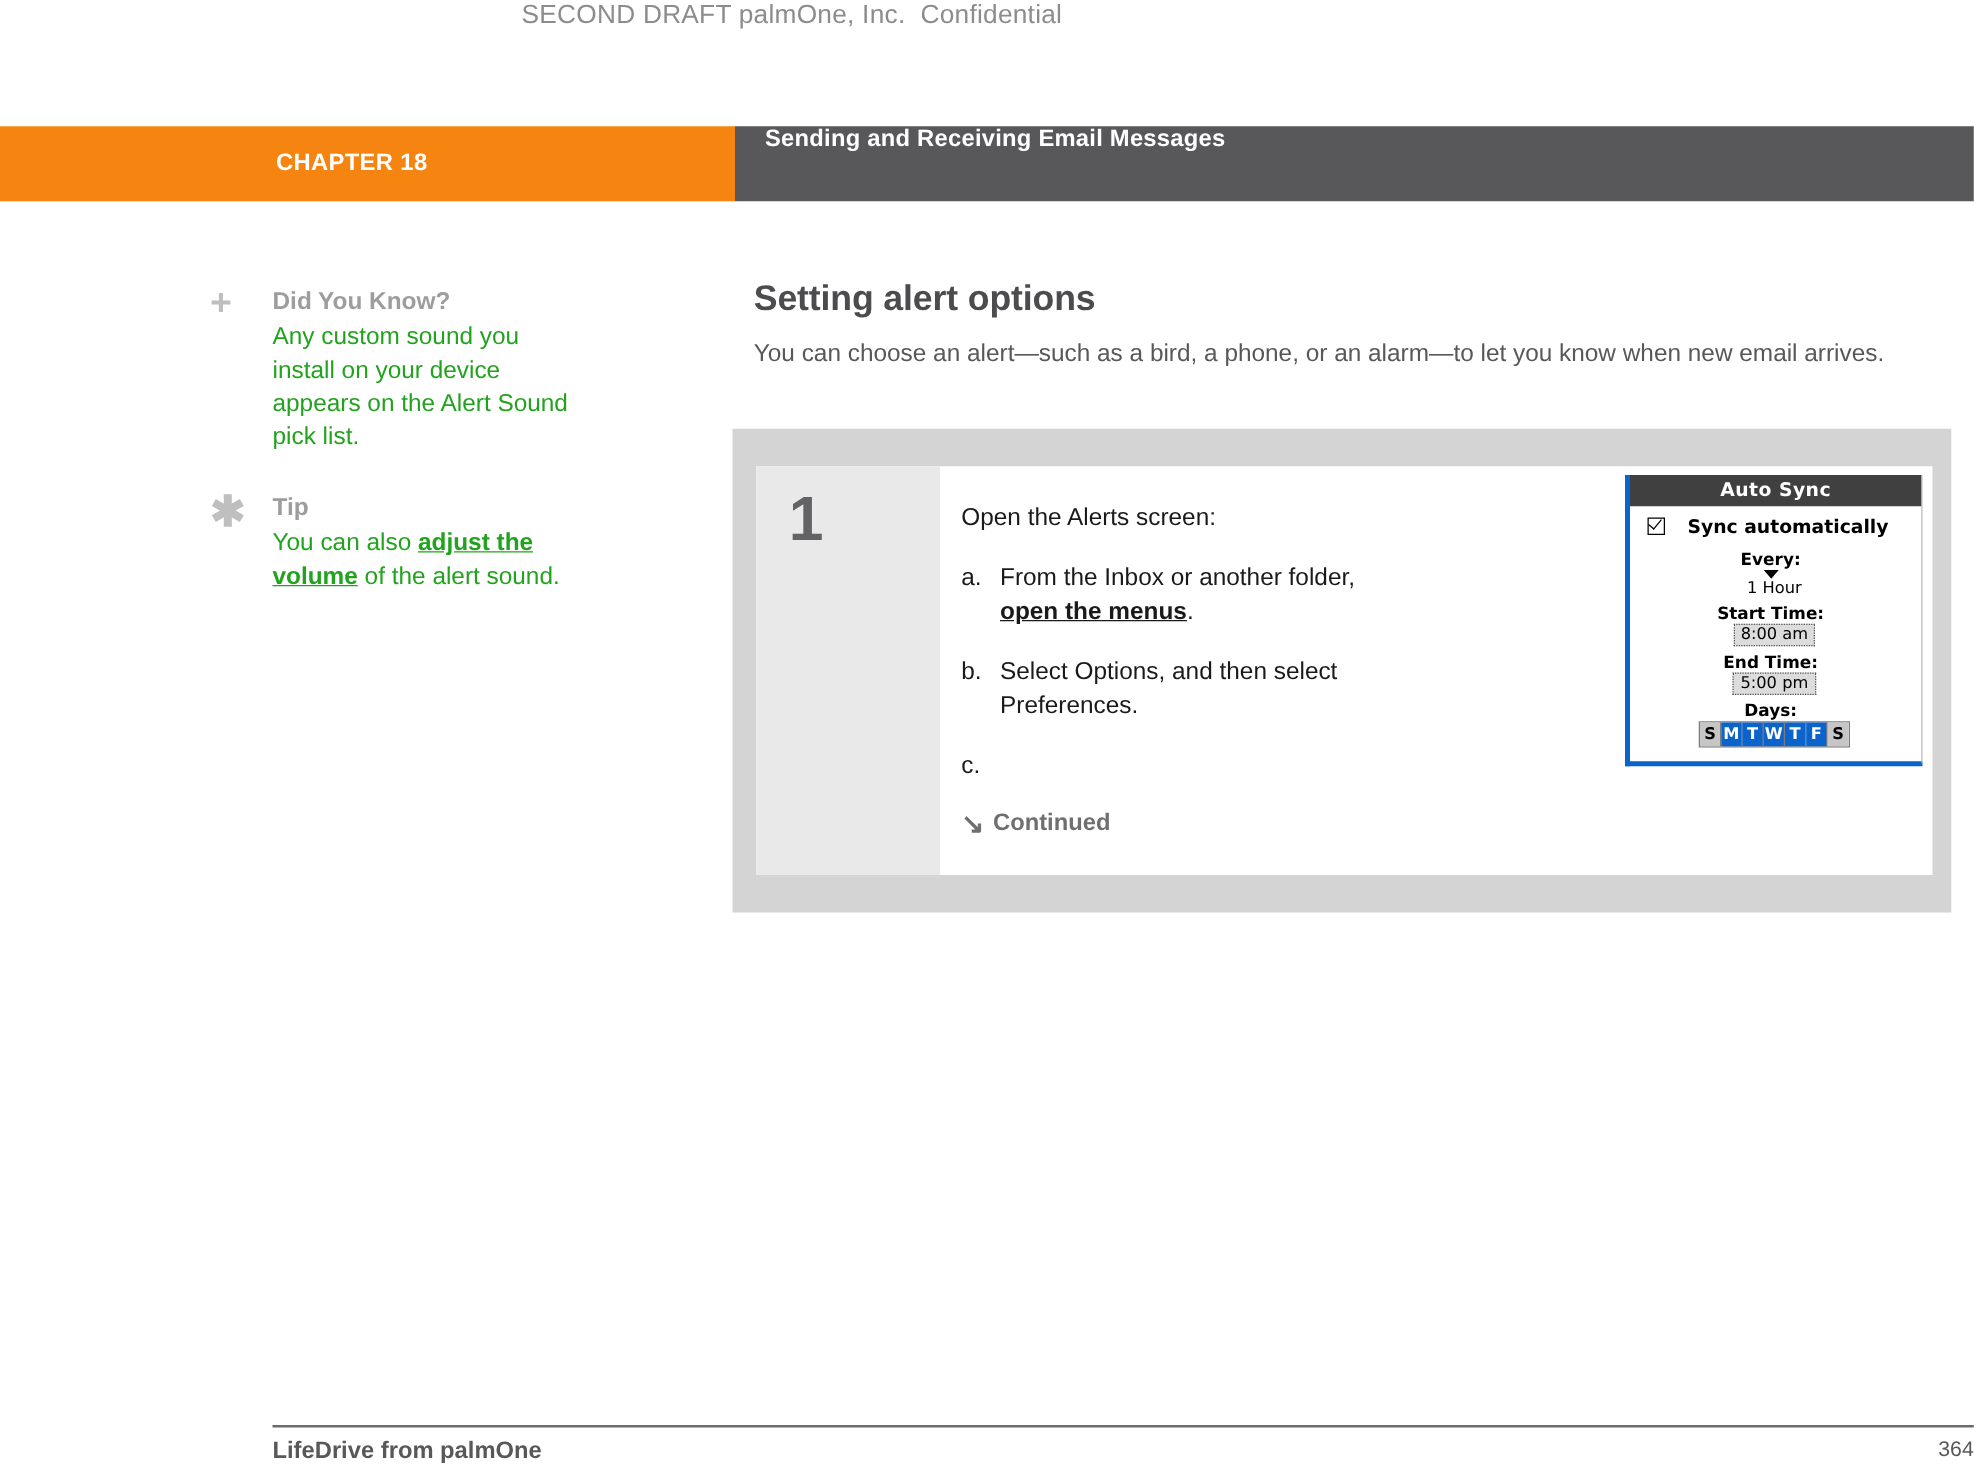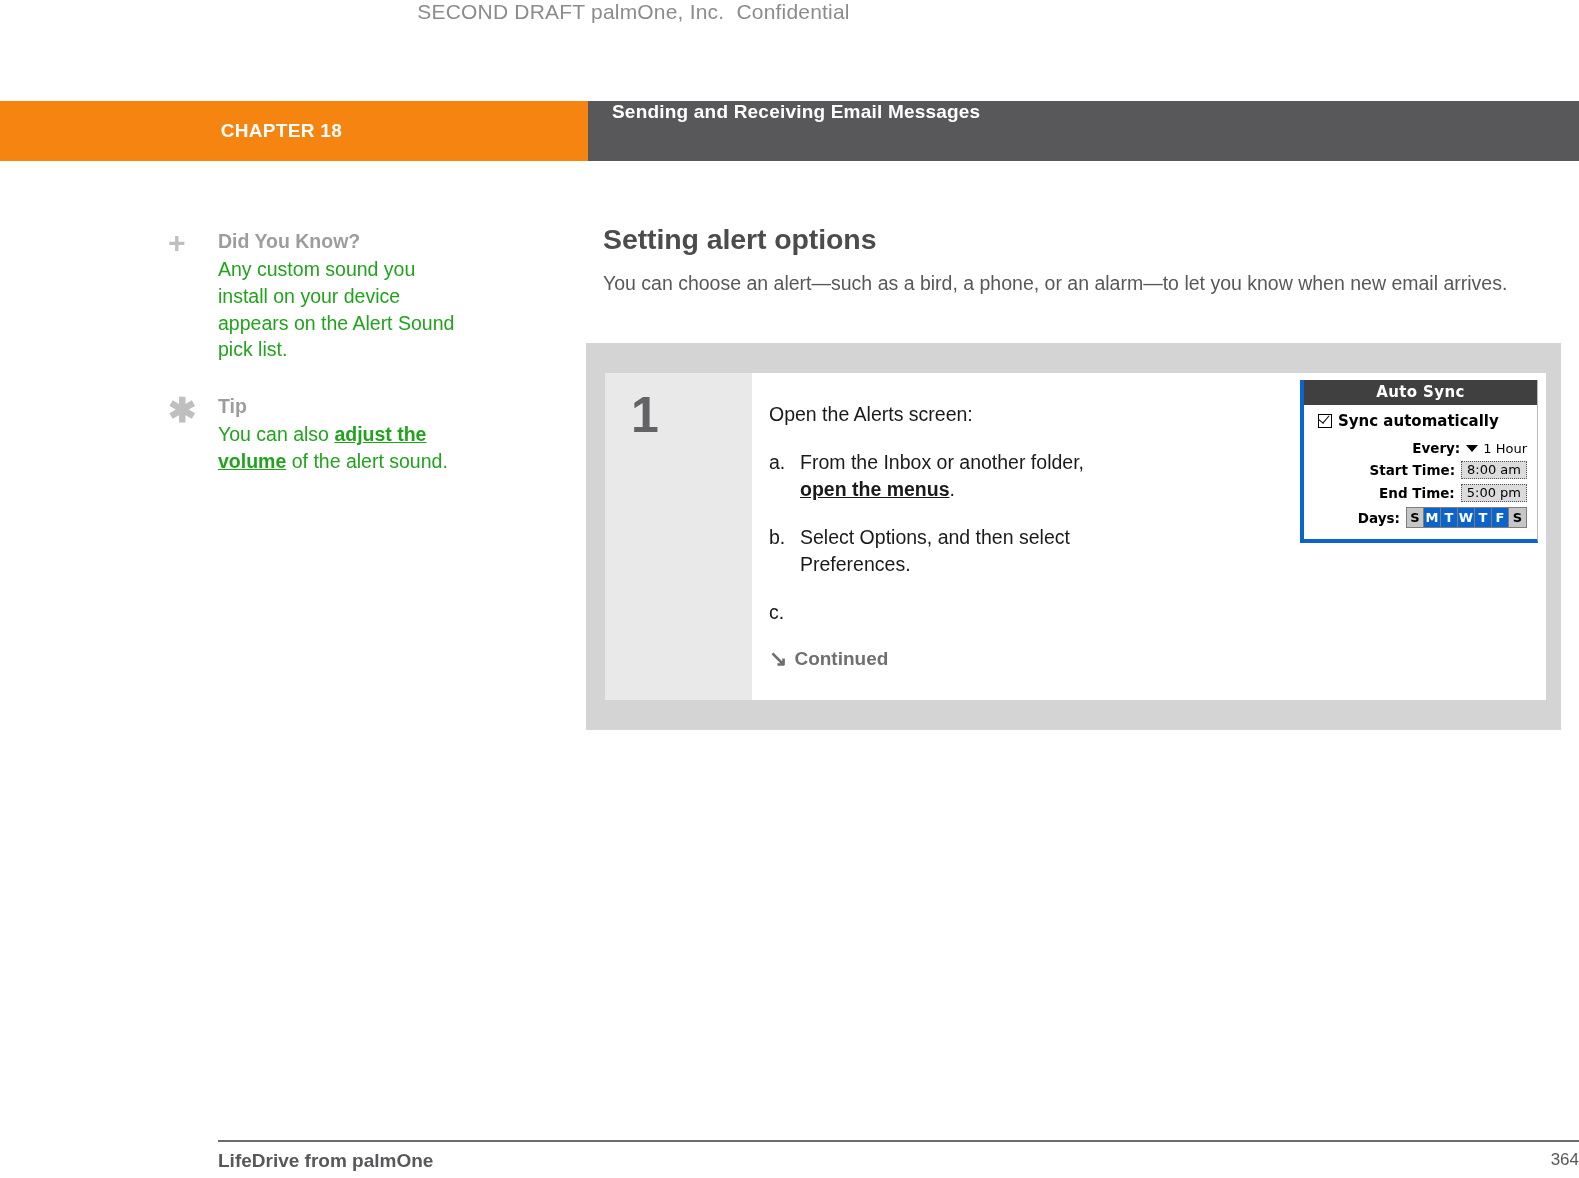--- a/index.html
+++ b/index.html
@@ -241,20 +241,21 @@
     padding: 7px 10px 6px 8px;
   }
   .palm-check {
     display: flex;
     align-items: center;
     font-weight: bold;
     font-size: 15px;
     color: #000;
     margin-bottom: 10px;
     padding-left: 6px;
+    gap: 12px;
   }
   .cbox {
     width: 12px;
     height: 12px;
     border: 1.4px solid #000;
     margin-right: 6px;
     position: relative;
     flex-shrink: 0;
   }
   .cbox::after {
@@ -267,20 +268,21 @@
     border-right: 1.8px solid #000;
     border-bottom: 1.8px solid #000;
     transform: rotate(40deg);
   }
   .palm-row {
     display: flex;
     align-items: center;
     justify-content: flex-end;
     margin-bottom: 5px;
     font-size: 13.5px;
+    flex-direction: column;
   }
   .palm-label {
     font-weight: bold;
     color: #000;
     margin-right: 6px;
     white-space: nowrap;
     font-size: 13.5px;
   }
   .palm-value {
     color: #000;

